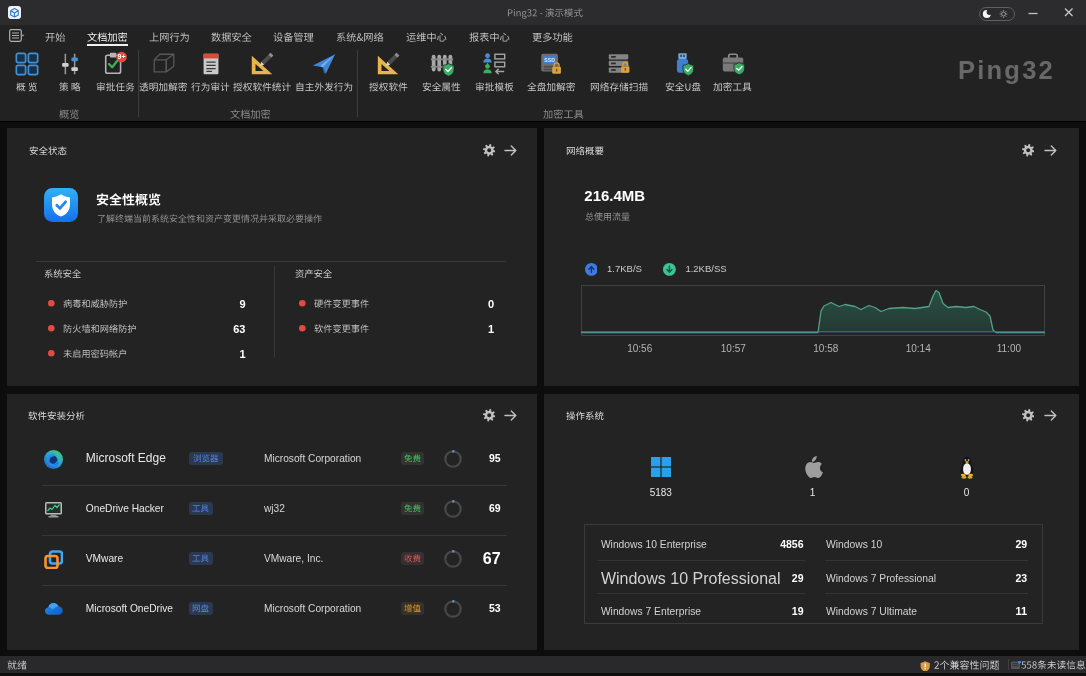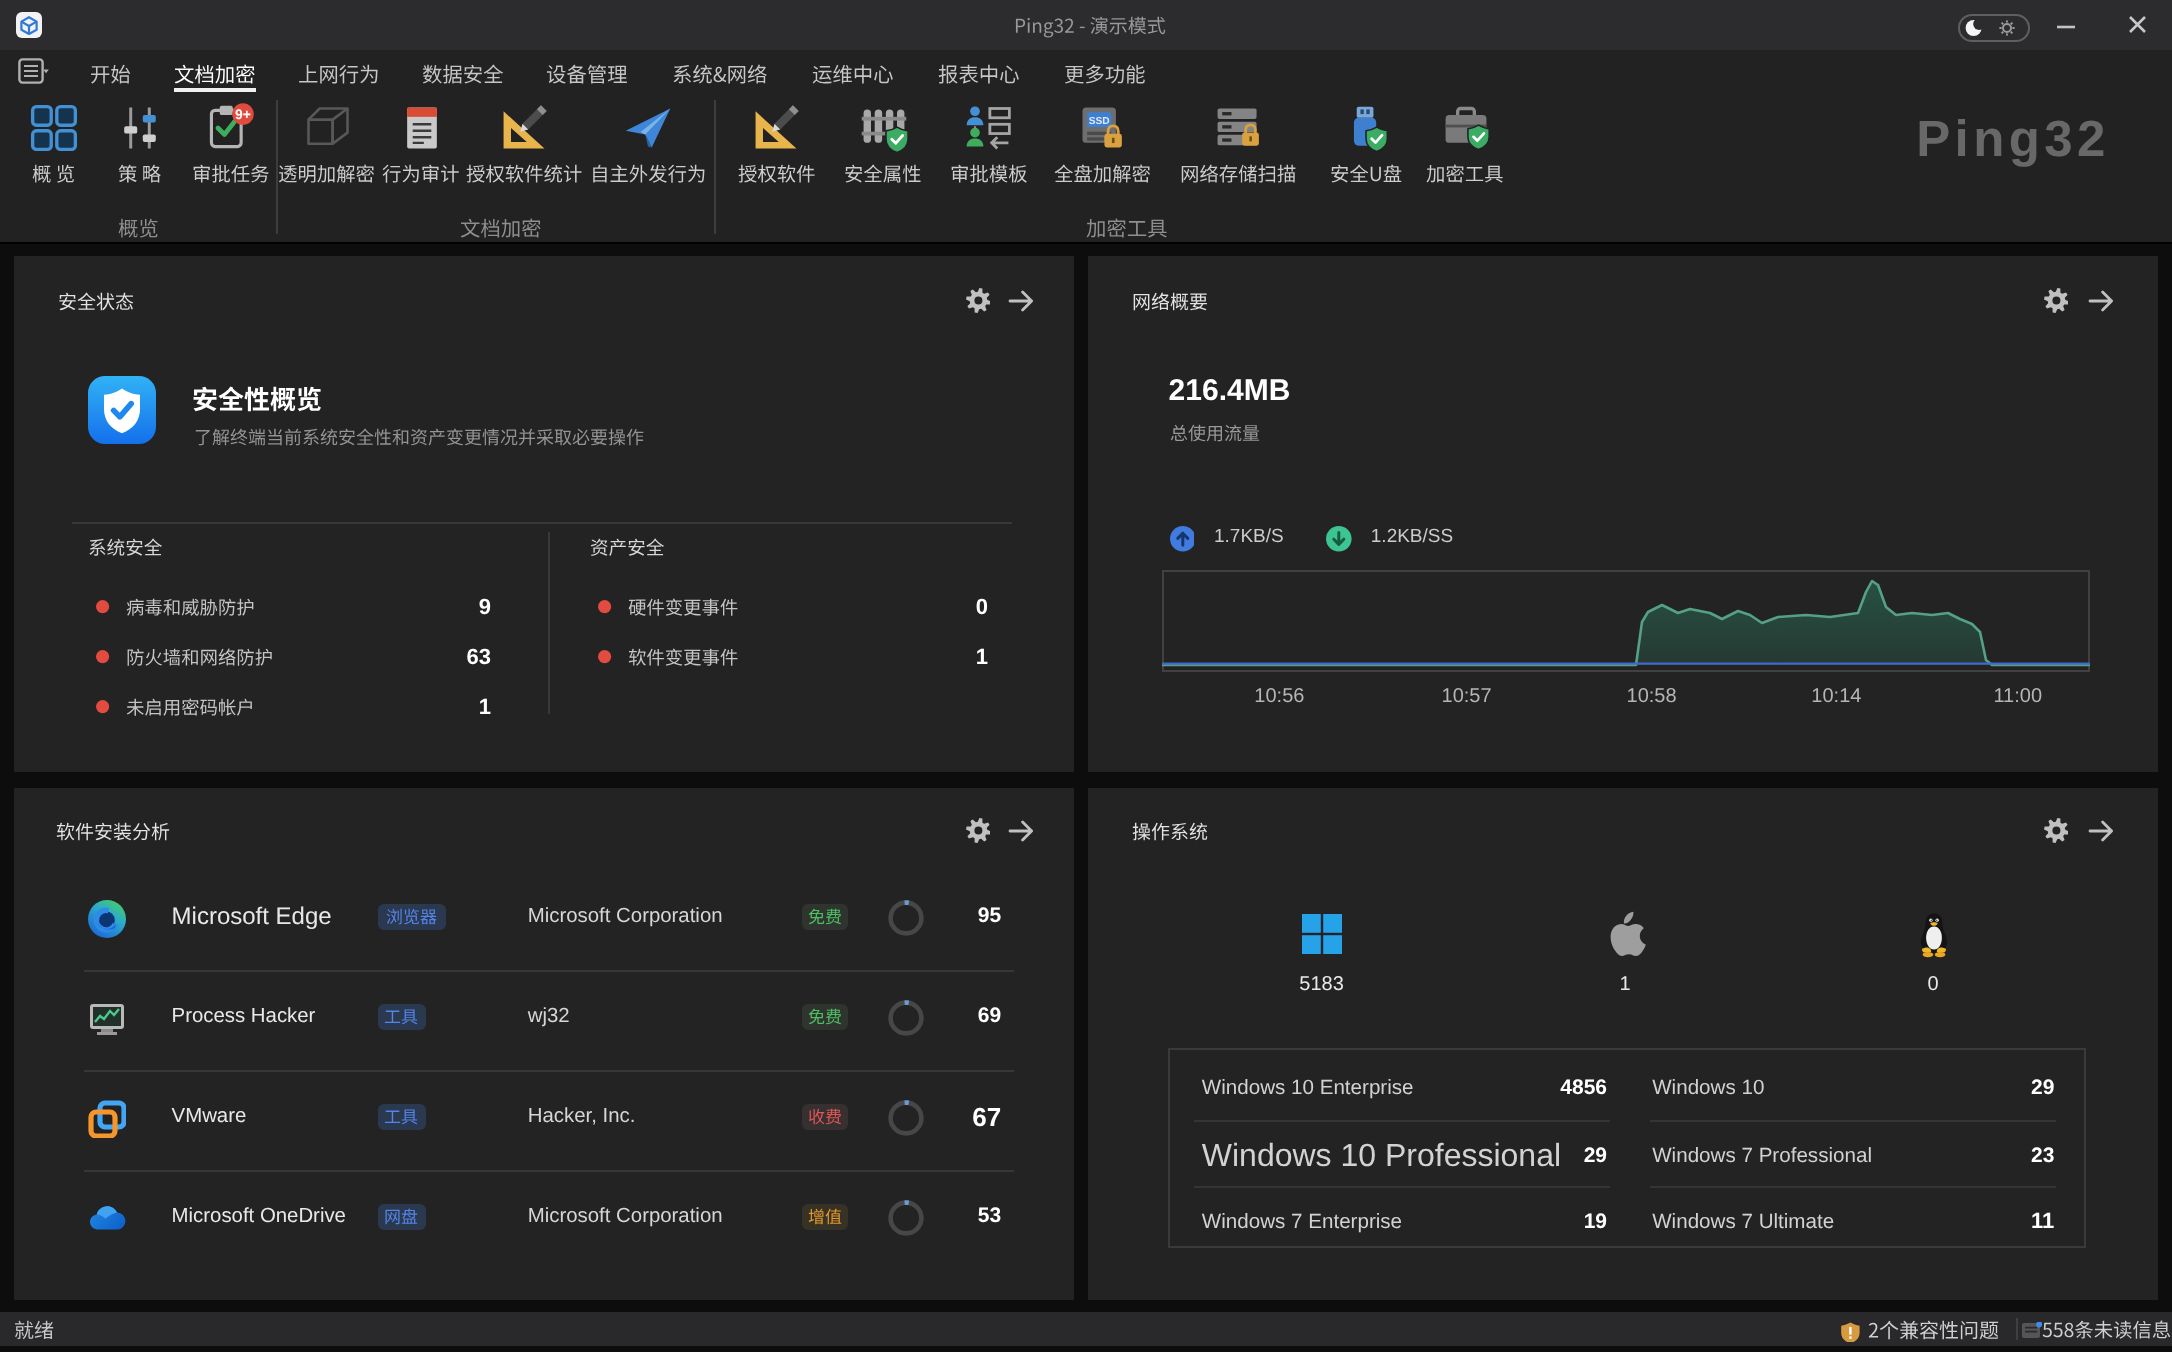--- a/index.html
+++ b/index.html
@@ -826,21 +826,21 @@
 <path d="M8.3 1.35 A7.7 7.7 0 0 1 10.4 1.43" fill="none" stroke="#6a9ad8" stroke-width="2.3"></path>
     </svg>
     <div style="position:absolute;left:500.6px;top:453.30px;font-size:10.5px;line-height:11.73px;color:#ffffff;font-weight:700;transform:translateX(-100%);white-space:nowrap">95</div>
     <svg style="position:absolute;left:44px;top:500.0px" width="19" height="19" viewBox="0 0 19 19">
       <rect x="1" y="2" width="17" height="12.5" rx="1.5" fill="#b9b9b9"></rect>
 <rect x="2.5" y="3.5" width="14" height="9.5" fill="#22302a"></rect>
 <path d="M3.5 11 L6 8 L8 9.5 L11 5.5 L13 7.5 L15.5 4.5" stroke="#49c98a" stroke-width="1.2" fill="none"></path>
 <rect x="6.5" y="14.5" width="6" height="1.5" fill="#8a8a8a"></rect>
       <rect x="4.5" y="16" width="10" height="1.5" fill="#9a9a9a"></rect>
     </svg>
-    <div style="position:absolute;left:85.8px;top:503.37px;font-size:10.2px;line-height:11.39px;color:#e8e8e8;white-space:nowrap">Process Hacker</div>
+    <div style="position:absolute;left:85.8px;top:503.37px;font-size:10.2px;line-height:11.39px;color:#e8e8e8;white-space:nowrap">OneDrive Hacker</div>
     <div style="position:absolute;left:188.6px;top:502.1px;width:24px;height:13.4px;background:#2b3950;border-radius:3px"></div>
     <div style="position:absolute;left:192.1px;top:504.3px;line-height:0">
       <svg width="17.0" height="8.5" viewBox="0 -880 2000 1000" fill="#5585e8" style="overflow:visible">
         <use href="#r5de5" x="0"></use>
         <use href="#r5177" x="1000"></use>
       </svg>
     </div>
     <div style="position:absolute;left:263.9px;top:503.37px;font-size:10.2px;line-height:11.39px;color:#d6d6d6;white-space:nowrap">wj32</div>
     <div style="position:absolute;left:401px;top:502.1px;width:22.5px;height:13.4px;background:#30342f;border-radius:3px"></div>
     <div style="position:absolute;left:403.8px;top:504.3px;line-height:0">
@@ -861,33 +861,33 @@
       </g>
 </svg>
     <div style="position:absolute;left:85.8px;top:553.37px;font-size:10.2px;line-height:11.39px;color:#e8e8e8;white-space:nowrap">VMware</div>
     <div style="position:absolute;left:188.6px;top:552.0999999999999px;width:24px;height:13.4px;background:#2b3950;border-radius:3px"></div>
     <div style="position:absolute;left:192.1px;top:554.3px;line-height:0">
       <svg width="17.0" height="8.5" viewBox="0 -880 2000 1000" fill="#5585e8" style="overflow:visible">
         <use href="#r5de5" x="0"></use>
         <use href="#r5177" x="1000"></use>
       </svg>
     </div>
-    <div style="position:absolute;left:263.9px;top:553.37px;font-size:10.2px;line-height:11.39px;color:#d6d6d6;white-space:nowrap">Hacker, Inc.</div>
+    <div style="position:absolute;left:263.9px;top:553.37px;font-size:10.2px;line-height:11.39px;color:#d6d6d6;white-space:nowrap">VMware, Inc.</div>
     <div style="position:absolute;left:401px;top:552.0999999999999px;width:22.5px;height:13.4px;background:#363030;border-radius:3px"></div>
     <div style="position:absolute;left:403.8px;top:554.3px;line-height:0">
       <svg width="17.0" height="8.5" viewBox="0 -880 2000 1000" fill="#e05555" style="overflow:visible">
         <use href="#r6536" x="0"></use>
         <use href="#r8d39" x="1000"></use>
       </svg>
     </div>
     <svg style="position:absolute;left:443.8px;top:550.3px" width="18" height="18" viewBox="0 0 18 18">
       <circle cx="9" cy="9" r="7.7" fill="none" stroke="#474747" stroke-width="2.3"></circle>
 <path d="M8.3 1.35 A7.7 7.7 0 0 1 10.4 1.43" fill="none" stroke="#6a9ad8" stroke-width="2.3"></path>
     </svg>
-    <div style="position:absolute;left:500.6px;top:553.30px;font-size:13px;line-height:11.73px;color:#ffffff;font-weight:700;transform:translateX(-100%);white-space:nowrap">67</div>
+    <div style="position:absolute;left:500.6px;top:553.30px;font-size:16px;line-height:11.73px;color:#ffffff;font-weight:700;transform:translateX(-100%);white-space:nowrap">67</div>
     <svg style="position:absolute;left:44px;top:600.0px" width="19" height="19" viewBox="0 0 19 19">
       <defs>
         <linearGradient id="odg" x1="0" y1="0" x2="1" y2="0.6">
           <stop offset="0" stop-color="#2389e0"></stop>
           <stop offset="1" stop-color="#0f64cc"></stop>
         </linearGradient>
       </defs>
 <path d="M5.2 14.8 C2.9 14.8 1 13.2 1 11 C1 9.1 2.5 7.6 4.4 7.3 C4.8 4.9 7 3.1 9.6 3.1 C11.8 3.1 13.7 4.4 14.5 6.3 C16.8 6.4 18.7 8.2 18.7 10.5 C18.7 12.9 16.8 14.8 14.3 14.8 Z" fill="url(#odg)"></path>
 <path d="M4.4 7.3 C4.8 4.9 7 3.1 9.6 3.1 C11.8 3.1 13.7 4.4 14.5 6.3 C12.2 6.7 10 8.3 8.8 9.4 C7.5 8.1 5.8 7.3 4.4 7.3 Z" fill="#42a2f2"></path>
 </svg>

